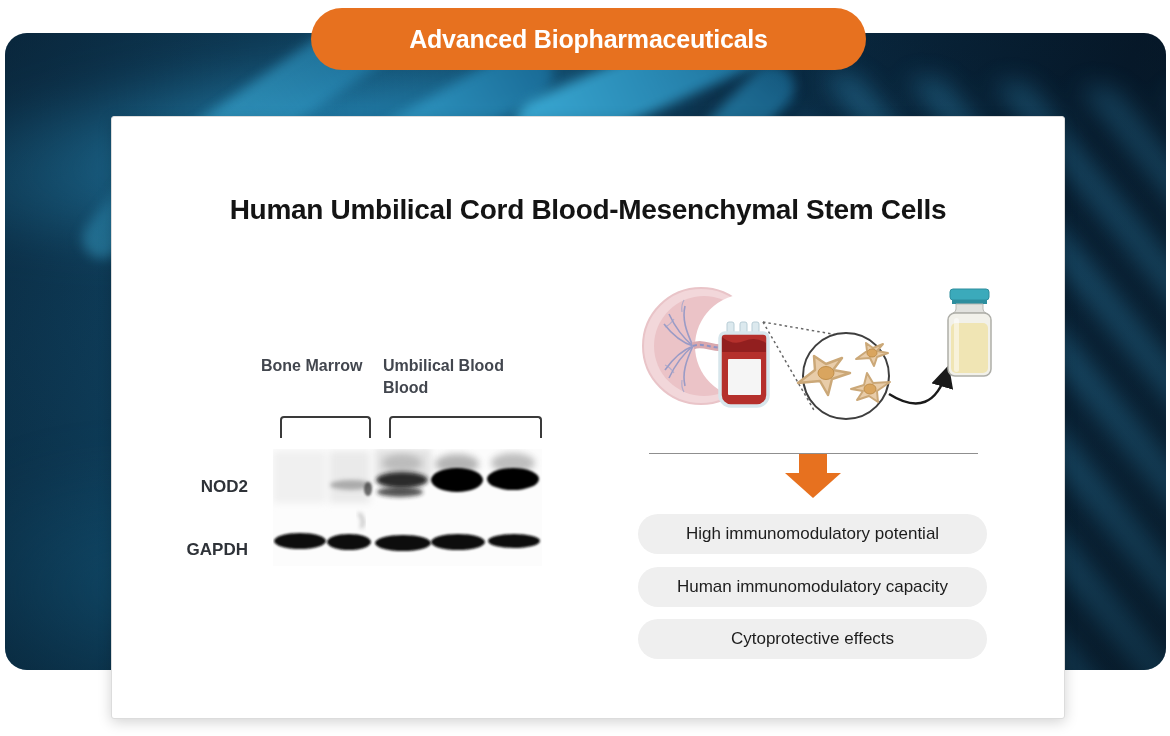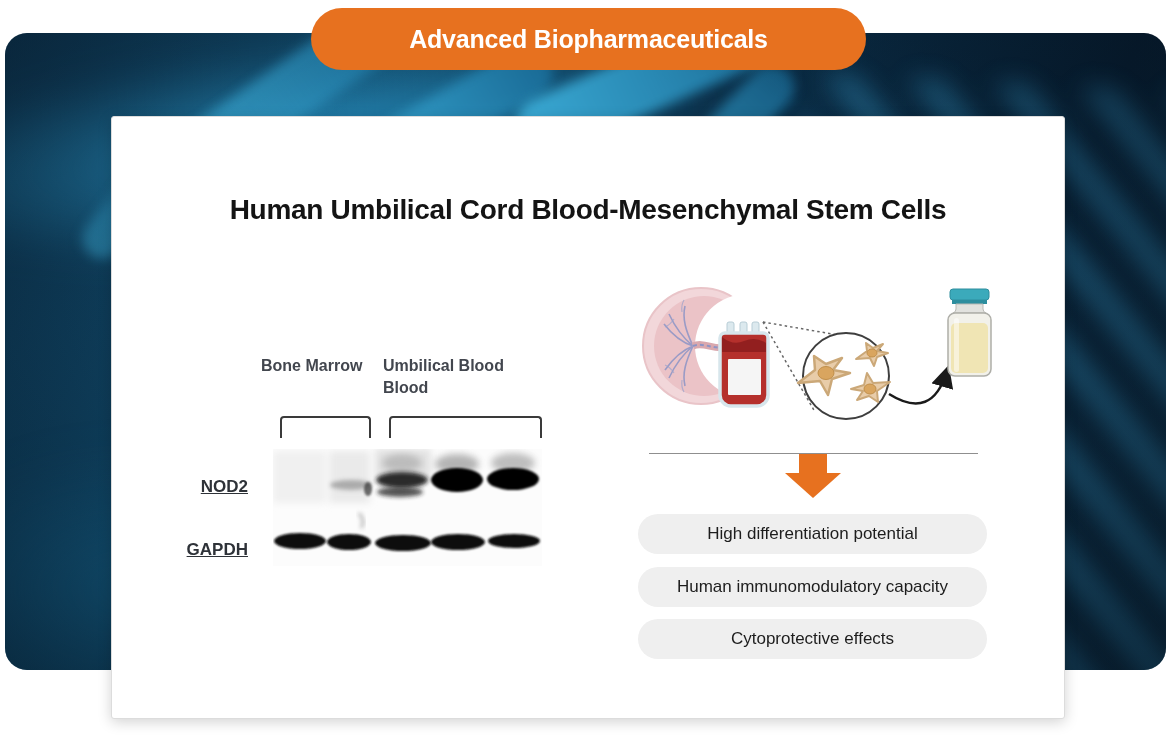--- a/index.html
+++ b/index.html
@@ -58,21 +58,21 @@
   .gl2{left:271px; width:160px;}
   .bracket{
     position:absolute; top:299px; height:20px;
     border-top:2px solid #3a3a3a; border-left:2px solid #3a3a3a; border-right:2px solid #3a3a3a;
     border-radius:4px 4px 0 0;
   }
   .b1{left:168px; width:87px;}
   .b2{left:277px; width:149px;}
   .row-label{
     position:absolute; left:24px; width:112px; text-align:right;
-    font-size:17px; font-weight:bold; color:#2e3238;text-decoration:underline;
+    font-size:17px; font-weight:bold; color:#2e3238;
   }
   .rl1{top:360px;}
   .rl2{top:423px;}
   .blot-svg{position:absolute; left:161px; top:332px;}
   
   .workflow-svg{position:absolute; left:518px; top:150px;}
   
   .divider{position:absolute; left:537px; top:336px; width:329px; height:0;
     border-top:1px solid #8f8f8f;}
   .down-arrow{position:absolute; left:673px; top:337px;}
@@ -219,21 +219,21 @@
       </svg>
     </section>
 
     <div class="divider"></div>
     <svg class="down-arrow" width="56" height="44" viewBox="0 0 56 44">
       <rect x="14" y="0" width="28" height="20" fill="#E7711F"></rect>
       <polygon points="0,19 56,19 28,44" fill="#E7711F"></polygon>
     </svg>
 
     <div class="pill p1" style="background:#EFEFEF;">
-      <span>High differentiation potential</span>
+      <span>High immunomodulatory potential</span>
     </div>
     <div class="pill p2" style="background:#EFEFEF;">
       <span>Human immunomodulatory capacity</span>
     </div>
     <div class="pill p3" style="background:#EFEFEF;">
       <span>Cytoprotective effects</span>
     </div>
 
   </div>
 </div>

